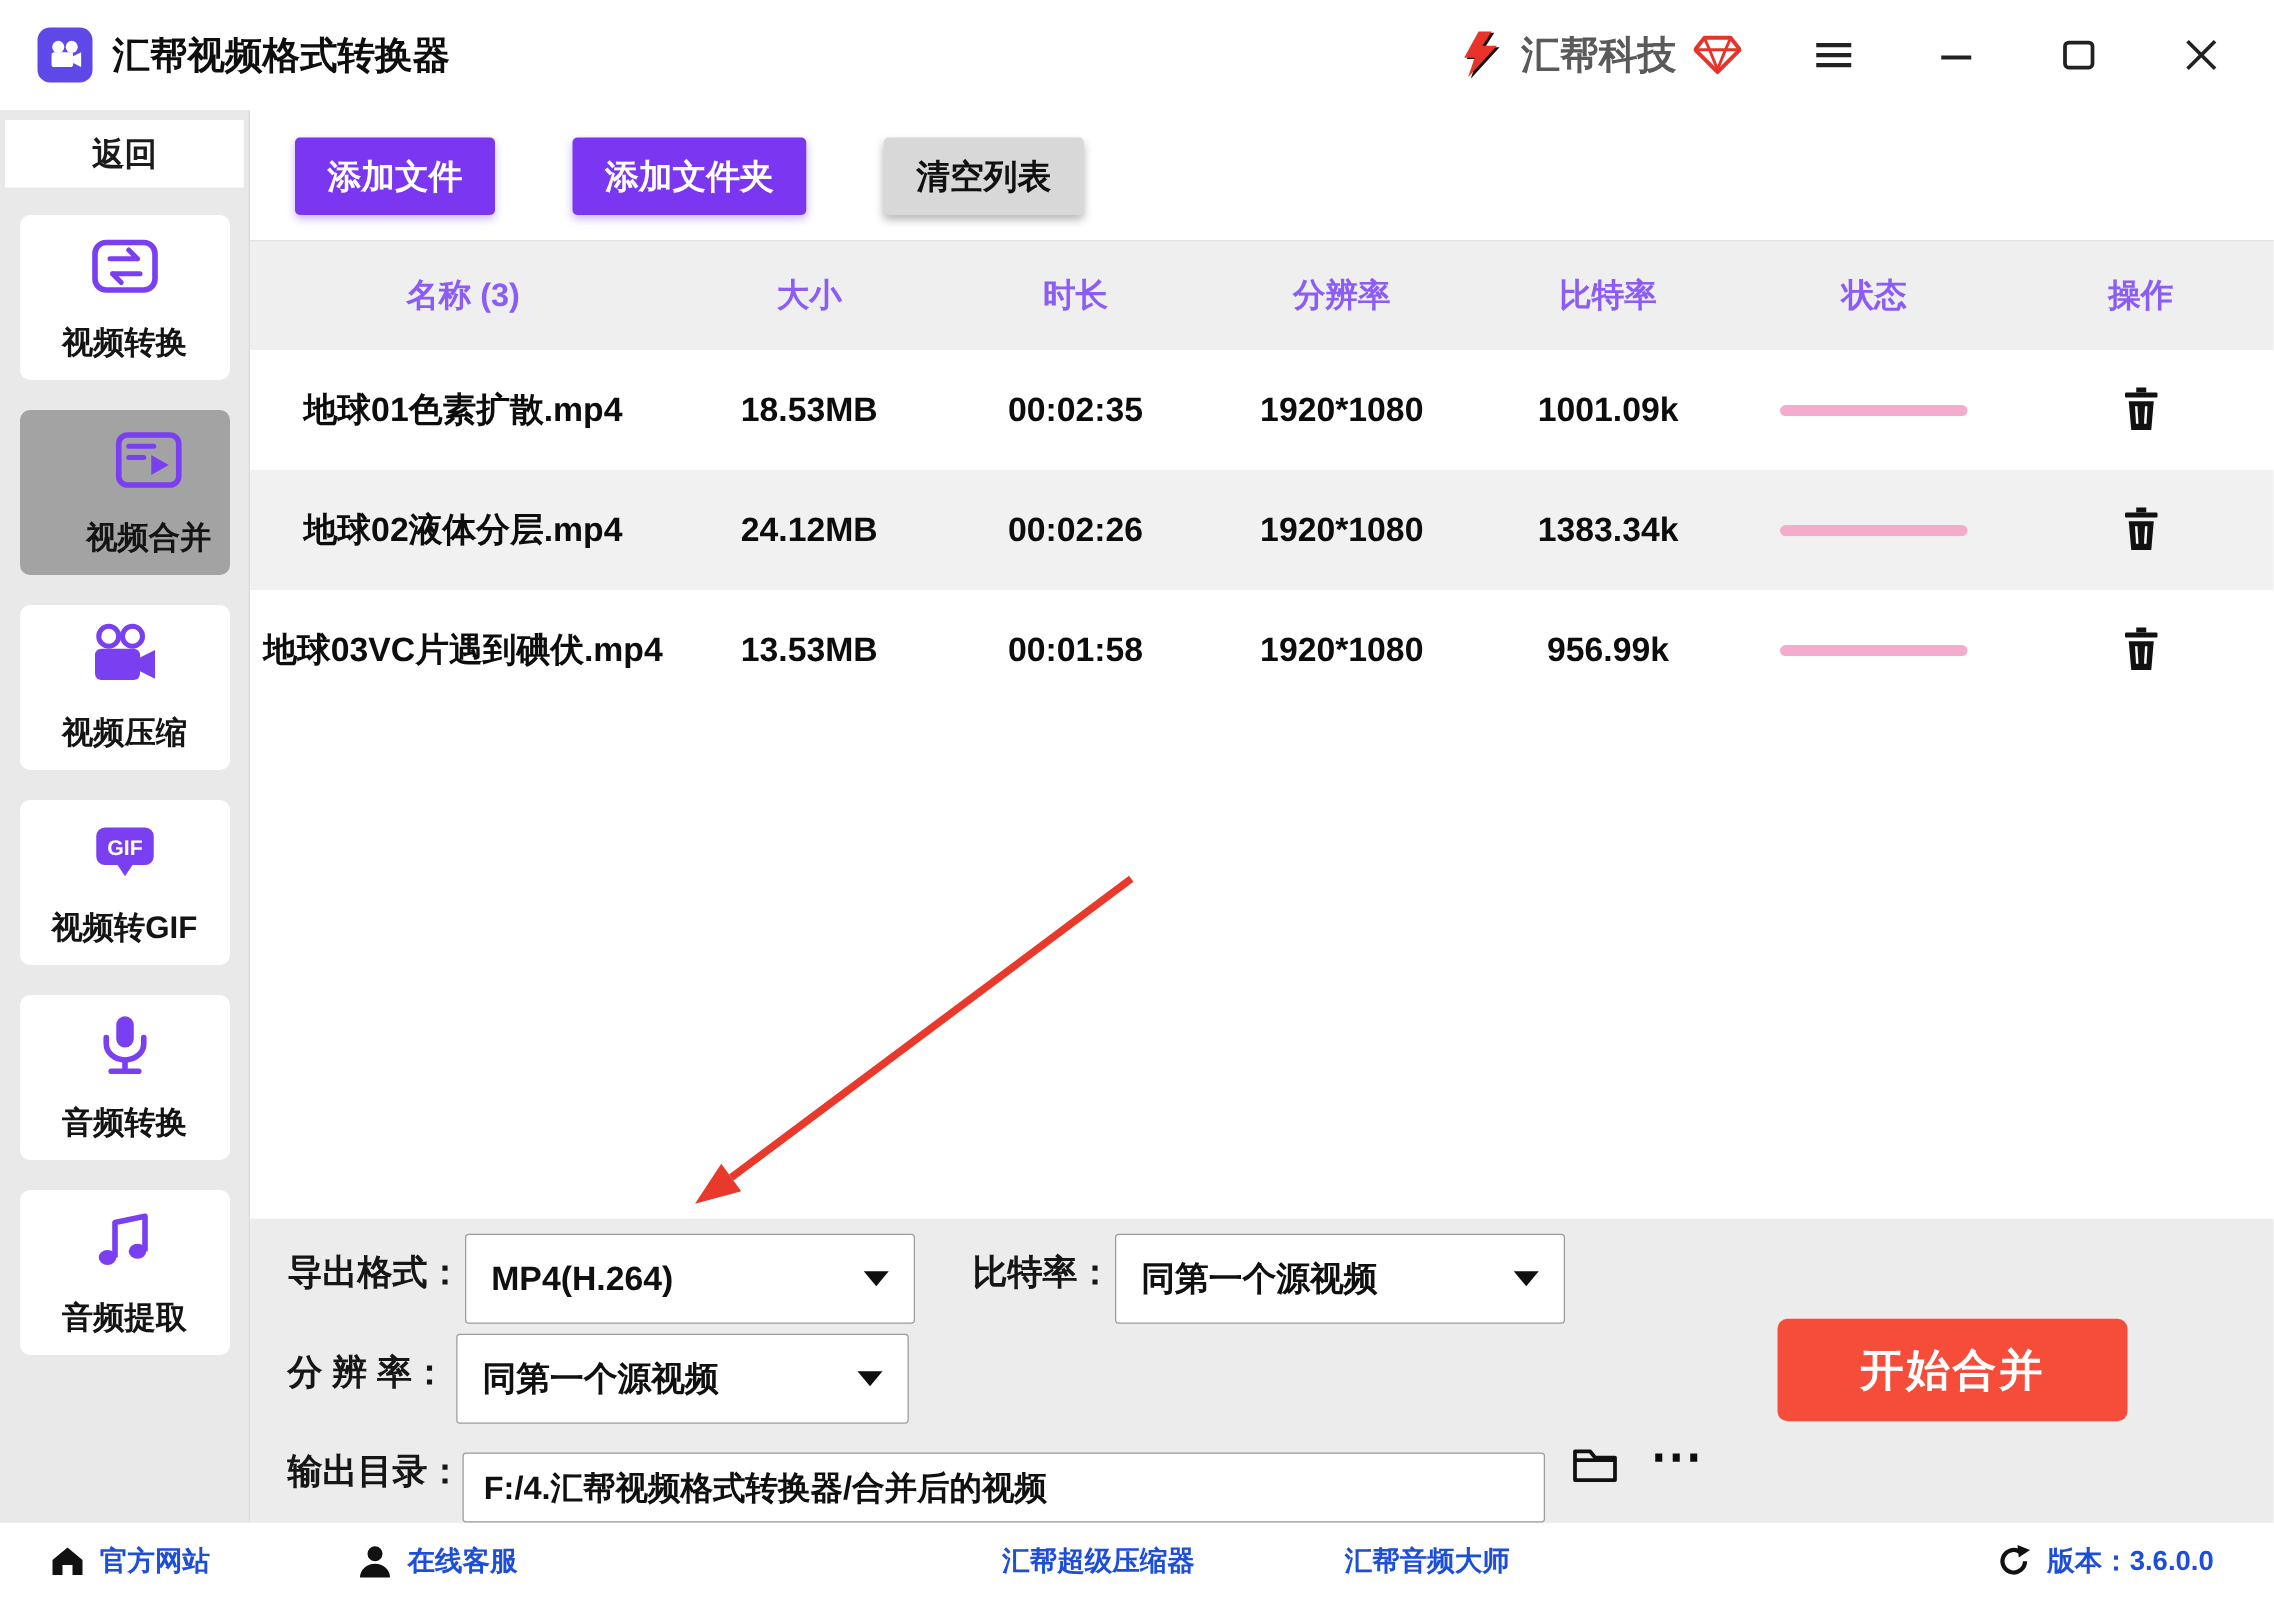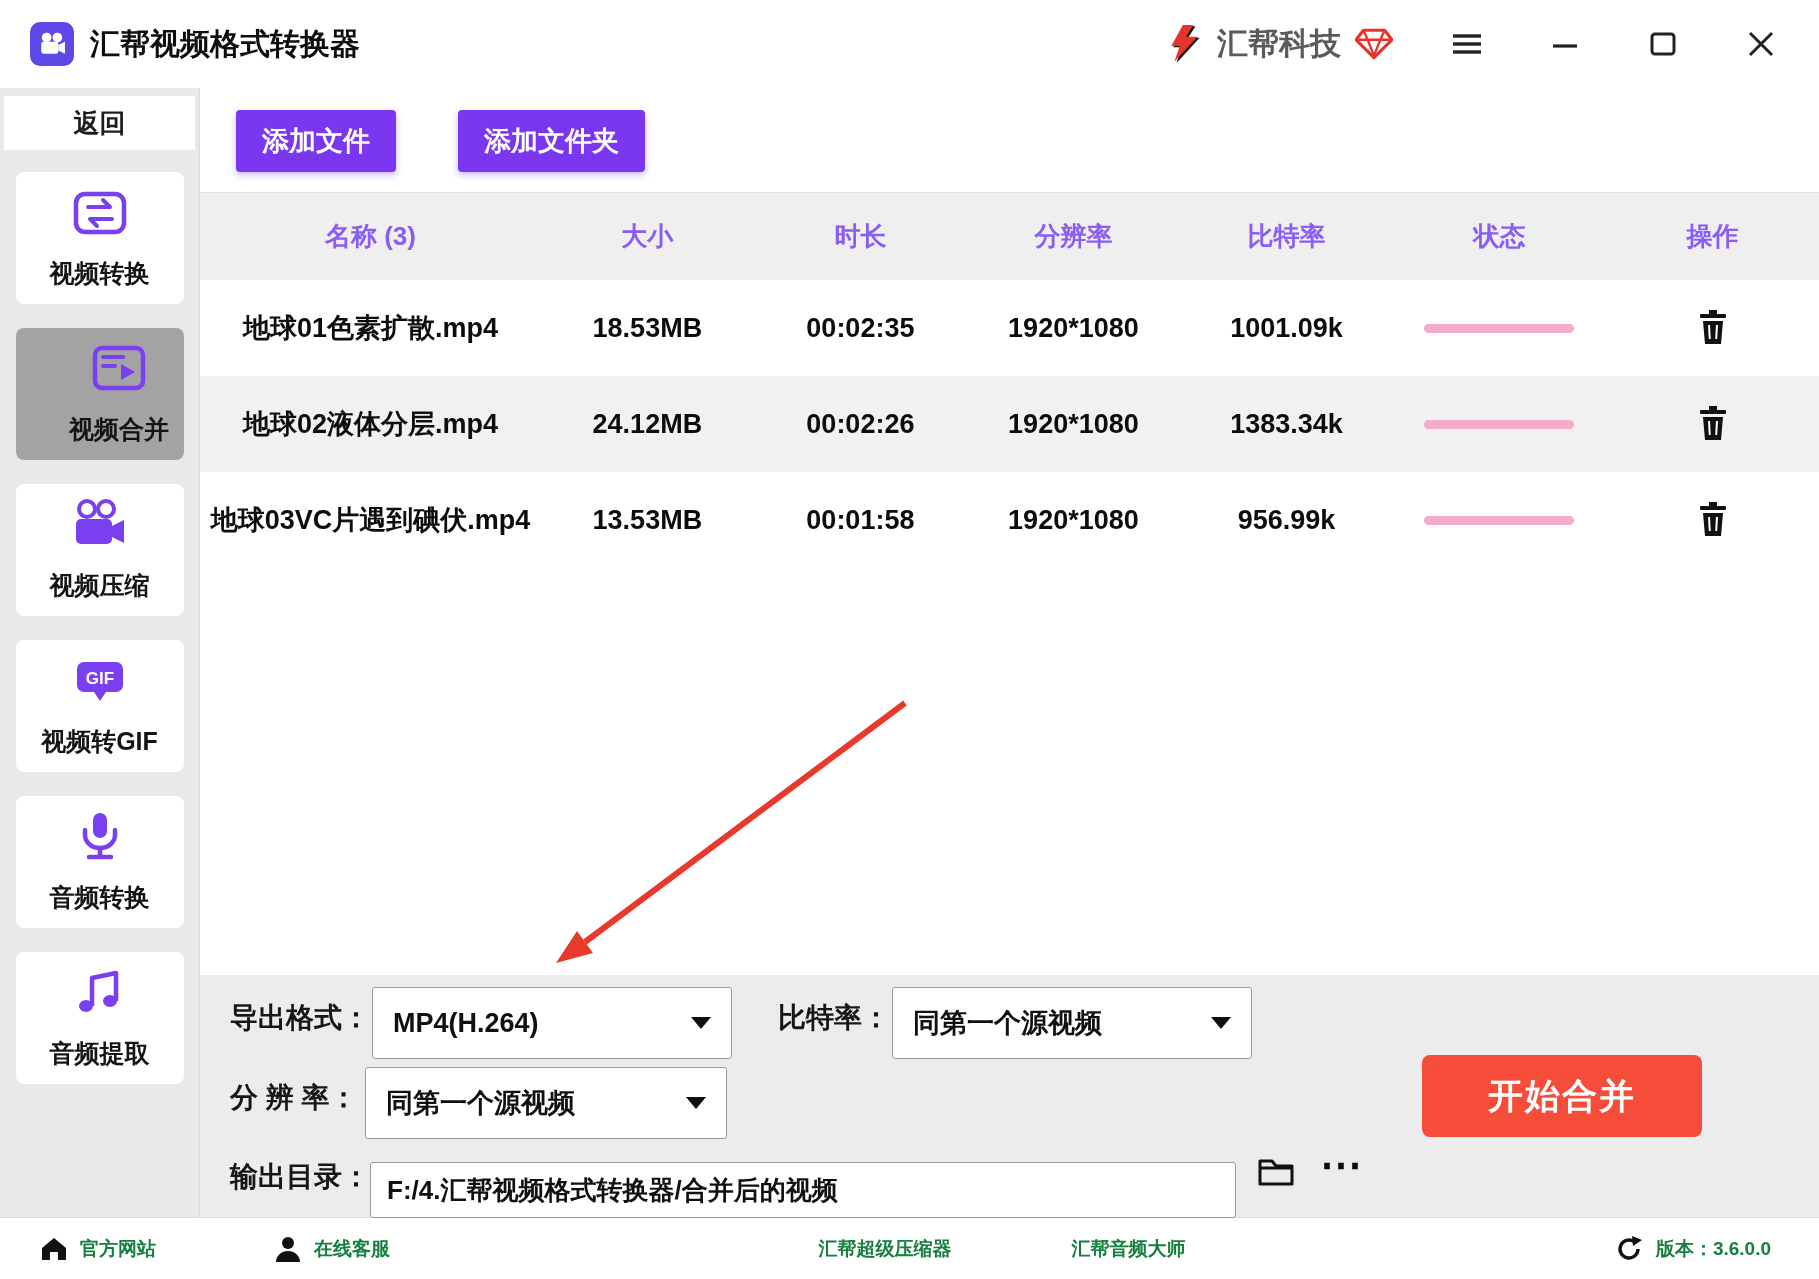--- a/index.html
+++ b/index.html
@@ -48,21 +48,21 @@
   .settings { flex:0 0 242px; background:#ECECEC; position:relative; margin-top:auto; }
   .set-label { position:absolute; font-size:28px; font-weight:600; color:#161616; white-space:nowrap; }
   .dropdown { position:absolute; height:72px; background:#fff; border:1px solid #9B9B9B; border-radius:3px; display:flex; align-items:center; padding:0 20px; font-size:27px; font-weight:600; color:#101010; cursor:pointer; }
   .caret { width:0; height:0; border-left:10px solid transparent; border-right:10px solid transparent; border-top:12px solid #0f0f0f; margin-left:auto; }
   .path-input { position:absolute; height:56px; background:#fff; border:1px solid #9B9B9B; border-radius:3px; font-family:inherit; font-size:26px; font-weight:600; color:#101010; padding:0 16px; }
   .icon-btn { position:absolute; background:none; border:none; cursor:pointer; padding:2px; }
   .more-btn { position:absolute; background:none; border:none; cursor:pointer; font-size:42px; font-weight:700; color:#0d0d0d; line-height:1; }
   .start-btn { position:absolute; left:1222px; top:80px; width:280px; height:82px; background:#F64C3A; color:#fff; font-family:inherit; font-size:35px; font-weight:600; border:none; border-radius:8px; cursor:pointer; letter-spacing:2px; }
 
   
-  .statusbar { flex:0 0 62px; background:#fff; border-top:1px solid #DEDEDE; display:flex; align-items:center; font-size:19px; font-weight:600; color:#15803d; }
+  .statusbar { flex:0 0 62px; background:#fff; border-top:1px solid #DEDEDE; display:flex; align-items:center; font-size:22px; font-weight:600; color:#1d4ed8; }
   .sb-item { display:flex; align-items:center; gap:12px; cursor:pointer; white-space:nowrap; }
   .sb-spacer { flex:1; }
 
   
   .arrow-overlay { position:absolute; left:0; top:0; width:1819px; height:1279px; pointer-events:none; z-index:40; }
 </style>
 </head>
 <body>
 
 <div class="window">
@@ -180,20 +180,21 @@
           <span class="side-label">音频提取</span>
         </div>
       </div>
     </div>
 
     <div class="main">
 
       <div class="toolbar">
         <button class="btn purple">添加文件</button>
         <button class="btn purple">添加文件夹</button>
+        <button class="btn gray">清空列表</button>
       </div>
 
       <div>
         <div class="thead">
           <div class="col c-name">名称 (3)</div>
           <div class="col">大小</div>
           <div class="col">时长</div>
           <div class="col">分辨率</div>
           <div class="col">比特率</div>
           <div class="col">状态</div>

